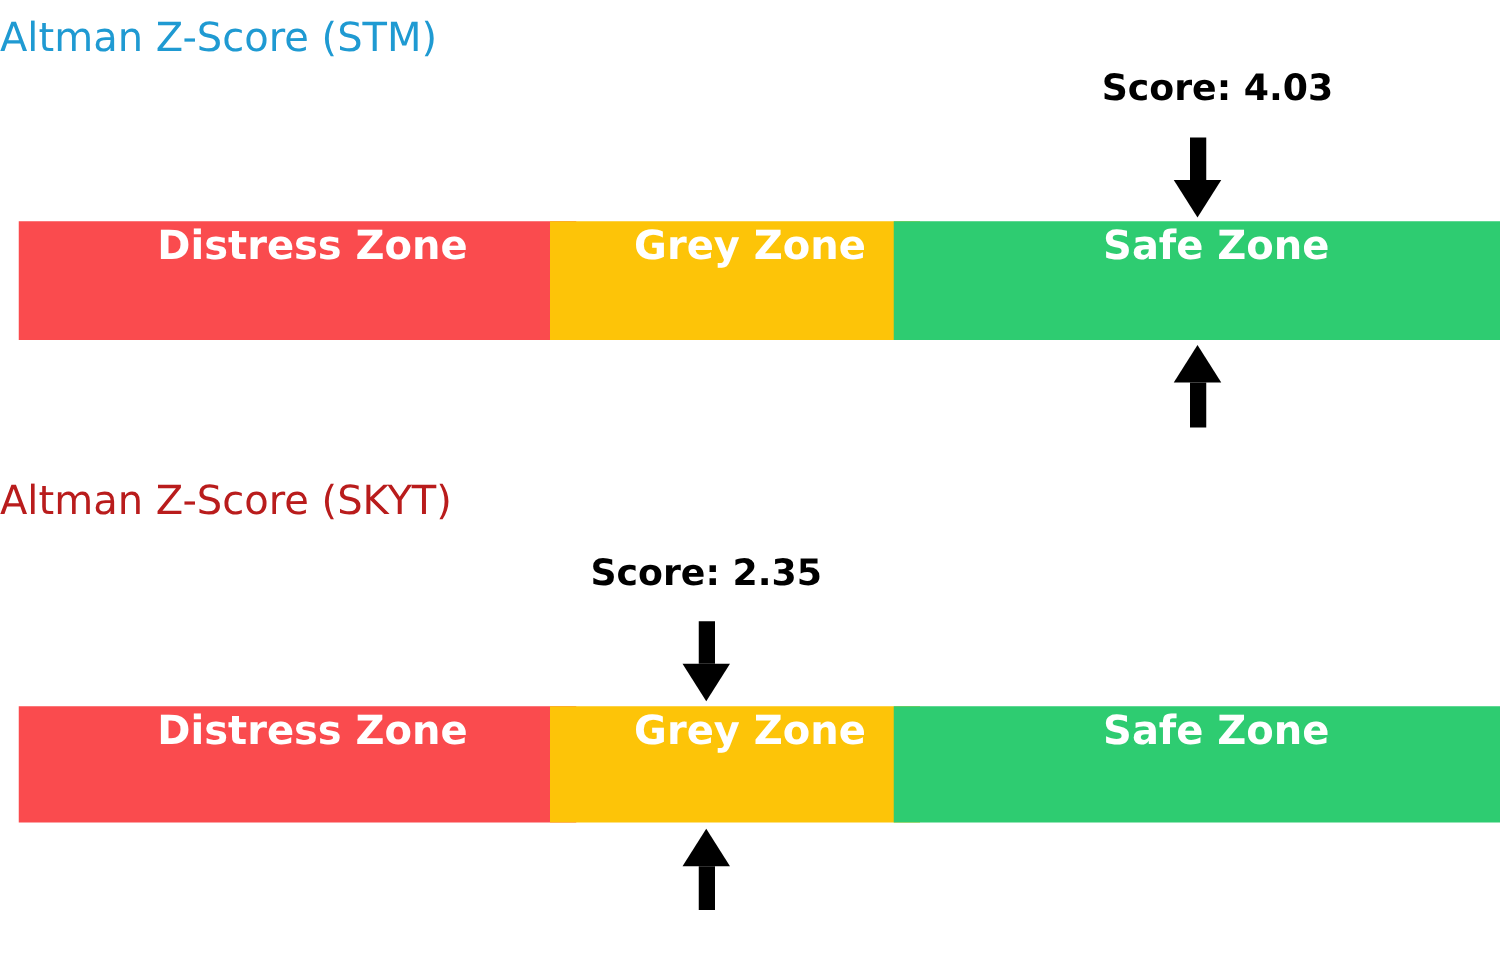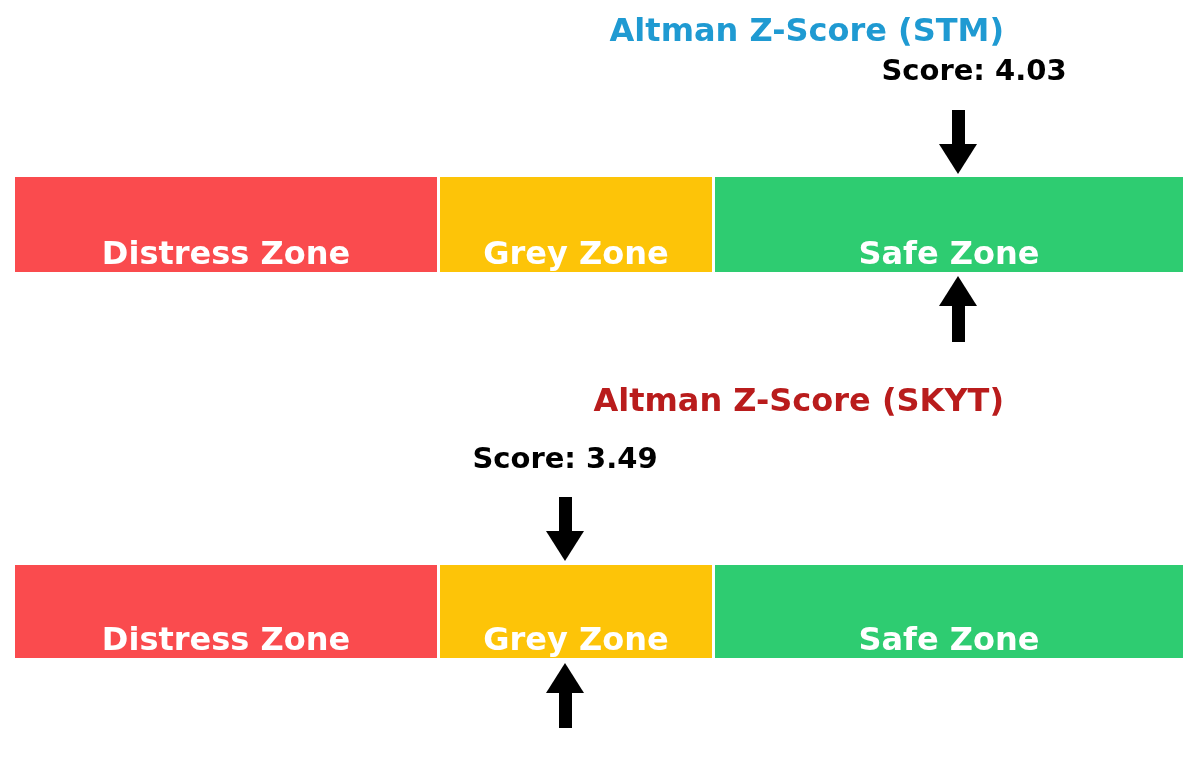--- a/index.html
+++ b/index.html
@@ -12,40 +12,41 @@
     position: relative;
     width: 1200px;
     height: 774px;
     background: #ffffff;
     overflow: hidden;
   }
   .chart-title {
     position: absolute;
     left: 0;
     width: 1004px;
-    text-align: right;
+    text-align: left;
     font-size: 32px;
-    font-weight: 700;
+    font-weight: 400;
     line-height: 1.1;
     white-space: nowrap;
   }
   .score-label {
     position: absolute;
     transform: translateX(-50%);
     font-size: 29px;
     font-weight: 700;
     color: #000000;
     line-height: 1;
     white-space: nowrap;
   }
   .zone {
     position: absolute;
     display: flex;
-    align-items: flex-end;
+    align-items: flex-start;
     justify-content: center;
+    padding-left: 24px;
   }
   .zone span {
     color: #ffffff;
     font-size: 32px;
     font-weight: 700;
     white-space: nowrap;
   }
   .arrow {
     position: absolute;
     transform: translateX(-50%);
@@ -101,21 +102,21 @@
 
     <div class="arrow" style="left:958px; top:276px;">
       <div class="head-up"></div>
       <div class="shaft" style="height:36px;"></div>
     </div>
   </div>
 
   <div>
     <div class="chart-title" style="top: 383px; color: #b91c1c;">Altman Z-Score (SKYT)</div>
 
-    <div class="score-label" style="left:565px; top:444px;">Score: 3.49</div>
+    <div class="score-label" style="left:565px; top:444px;">Score: 2.35</div>
 
     <div class="arrow" style="left:565px; top:497px;">
       <div class="shaft" style="height:34px;"></div>
       <div class="head-down"></div>
     </div>
 
     <div>
       <div class="zone" style="left: 15px; top: 565px; width: 422px; height: 93px; background-color: rgb(250, 75, 78);">
         <span>Distress Zone</span>
       </div>

